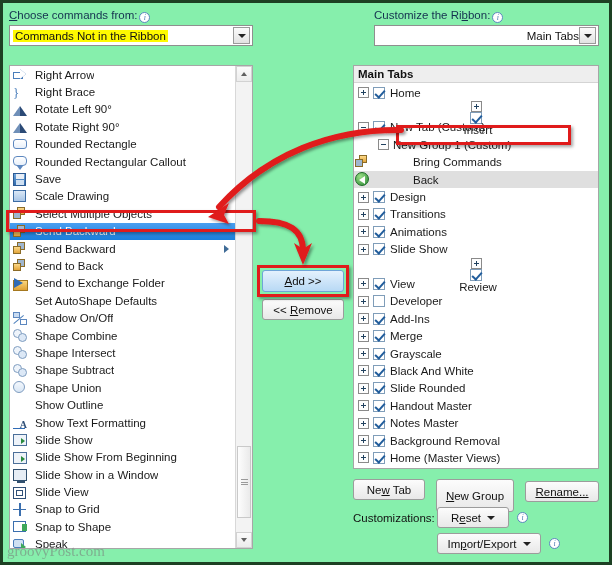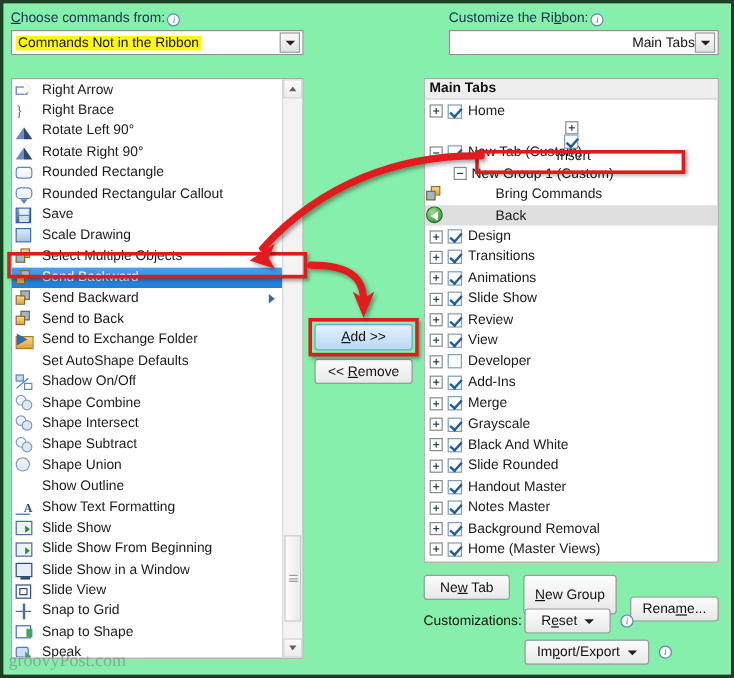--- a/index.html
+++ b/index.html
@@ -634,21 +634,21 @@
         <div class="trow" style="padding-left: 4px;">
           <span class="exp plus"></span>
           <span class="cbx on"></span>
           <span class="lbl">Animations</span>
         </div>
         <div class="trow" style="padding-left: 4px;">
           <span class="exp plus"></span>
           <span class="cbx on"></span>
           <span class="lbl">Slide Show</span>
         </div>
-        <div class="trow" style="padding-left: 4px;">
+        <div class="trow" style="padding-left: 4px; flex-direction: column;">
           <span class="exp plus"></span>
           <span class="cbx on"></span>
           <span class="lbl">Review</span>
         </div>
         <div class="trow" style="padding-left: 4px;">
           <span class="exp plus"></span>
           <span class="cbx on"></span>
           <span class="lbl">View</span>
         </div>
         <div class="trow" style="padding-left: 4px;">
@@ -703,21 +703,21 @@
         </div>
       </div>
   </div>
 
   <div class="btn" style="left:350px; top:476px; width:72px; height:21px;">
     <span>Ne<span class="ul">w</span> Tab</span>
   </div>
   <div class="btn" style="left:433px; top:476px; width:78px; height:33px;">
     <span><span class="ul">N</span>ew Group</span>
   </div>
-  <div class="btn" style="left:522px; top:494px; width:74px; height:21px;">
+  <div class="btn" style="left:522px; top:478px; width:74px; height:21px;text-decoration:underline;">
     <span>Rena<span class="ul">m</span>e...</span>
   </div>
 
   <div class="plain" style="left:350px; top:509px;">Customizations:</div>
   <div class="btn split" style="left:434px; top:504px; width:72px; height:21px;">
     <span>R<span class="ul">e</span>set</span>
     <span class="bcaret"></span>
   </div>
   <span class="infoicon" style="position:absolute; left:512px; top:509px;">i</span>
 

